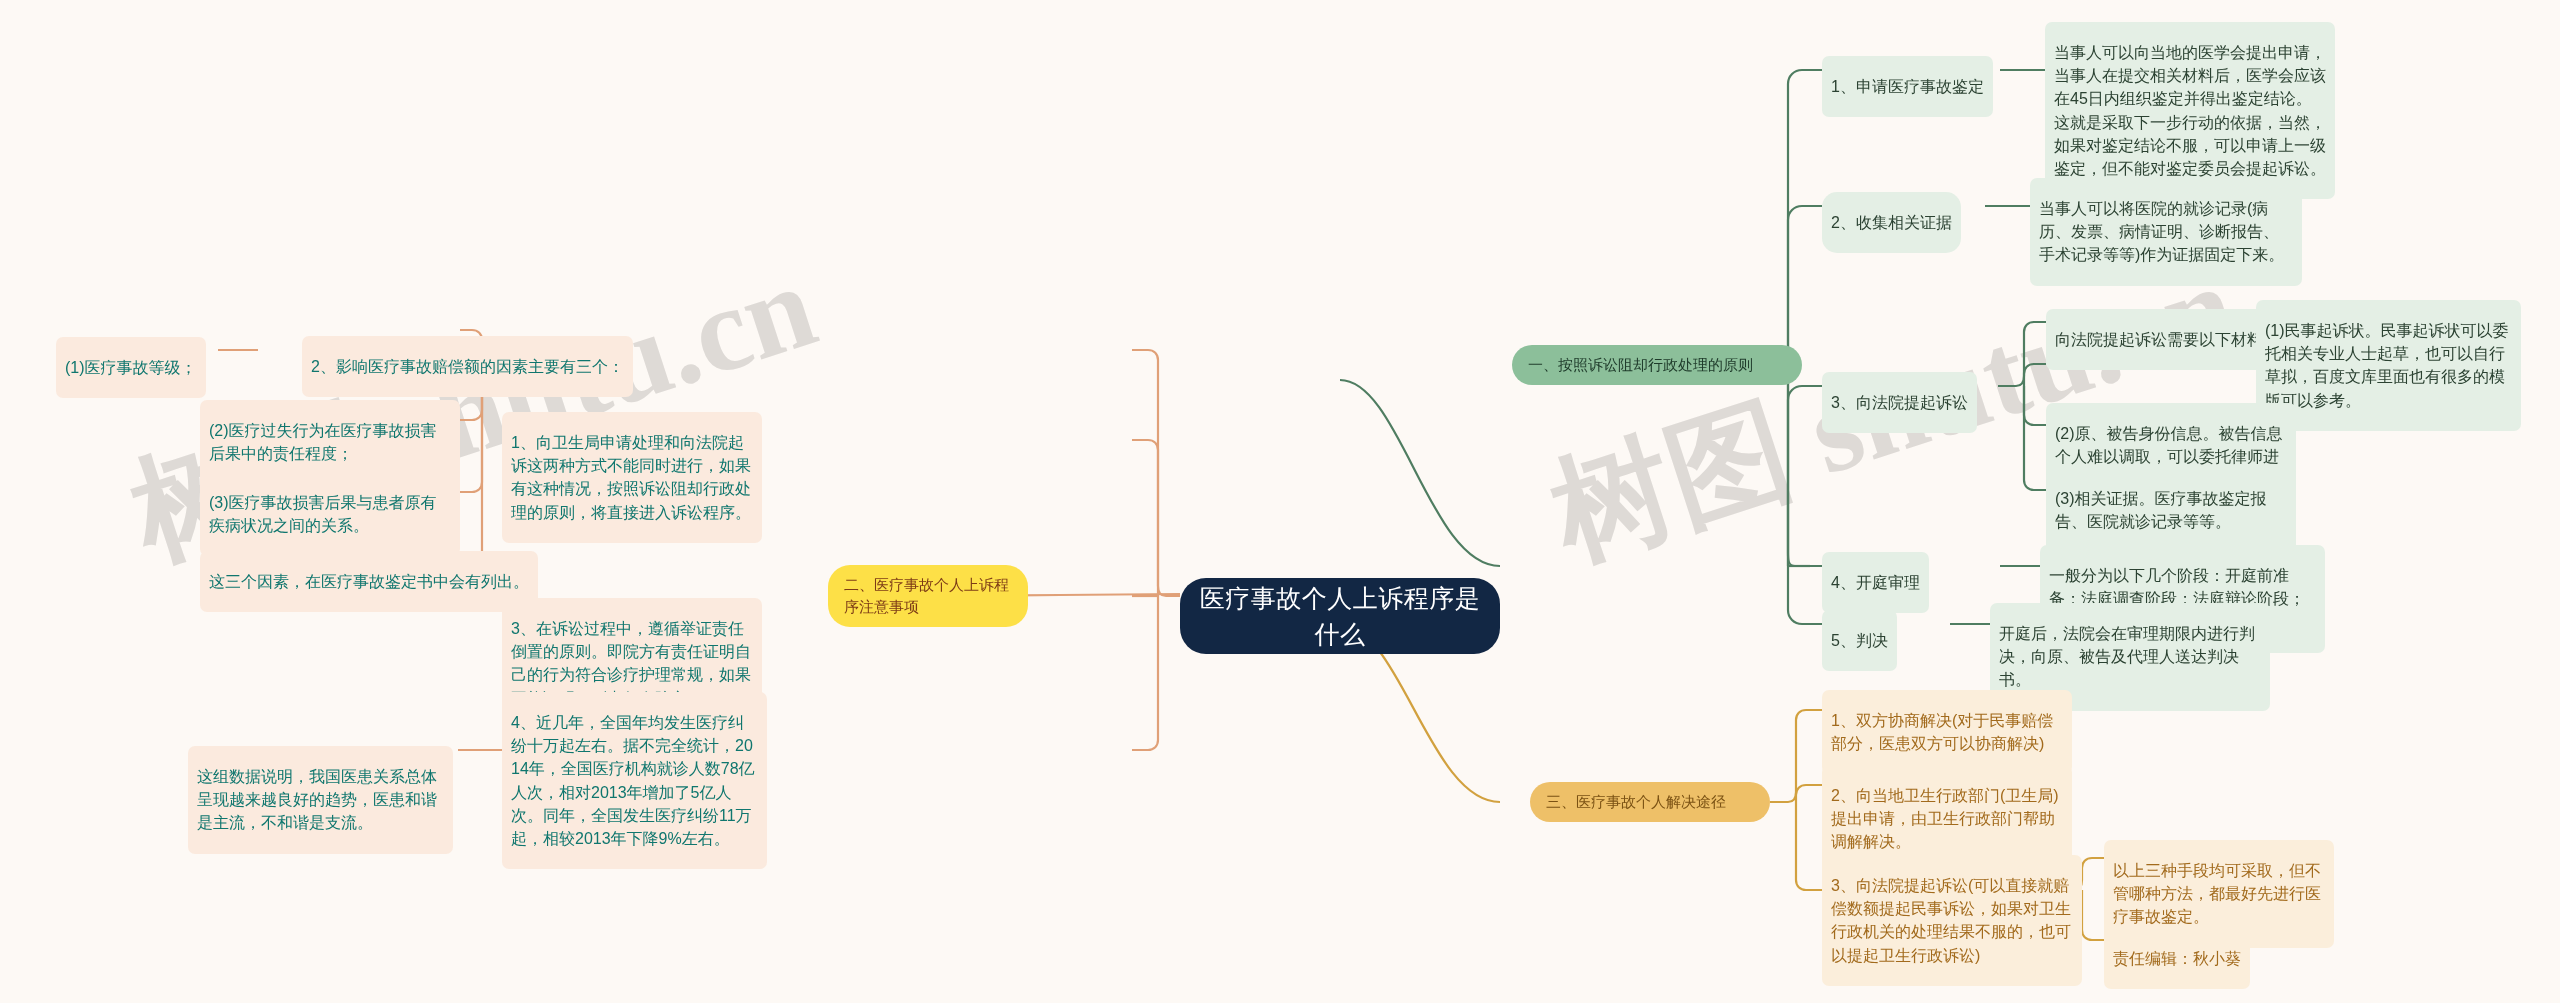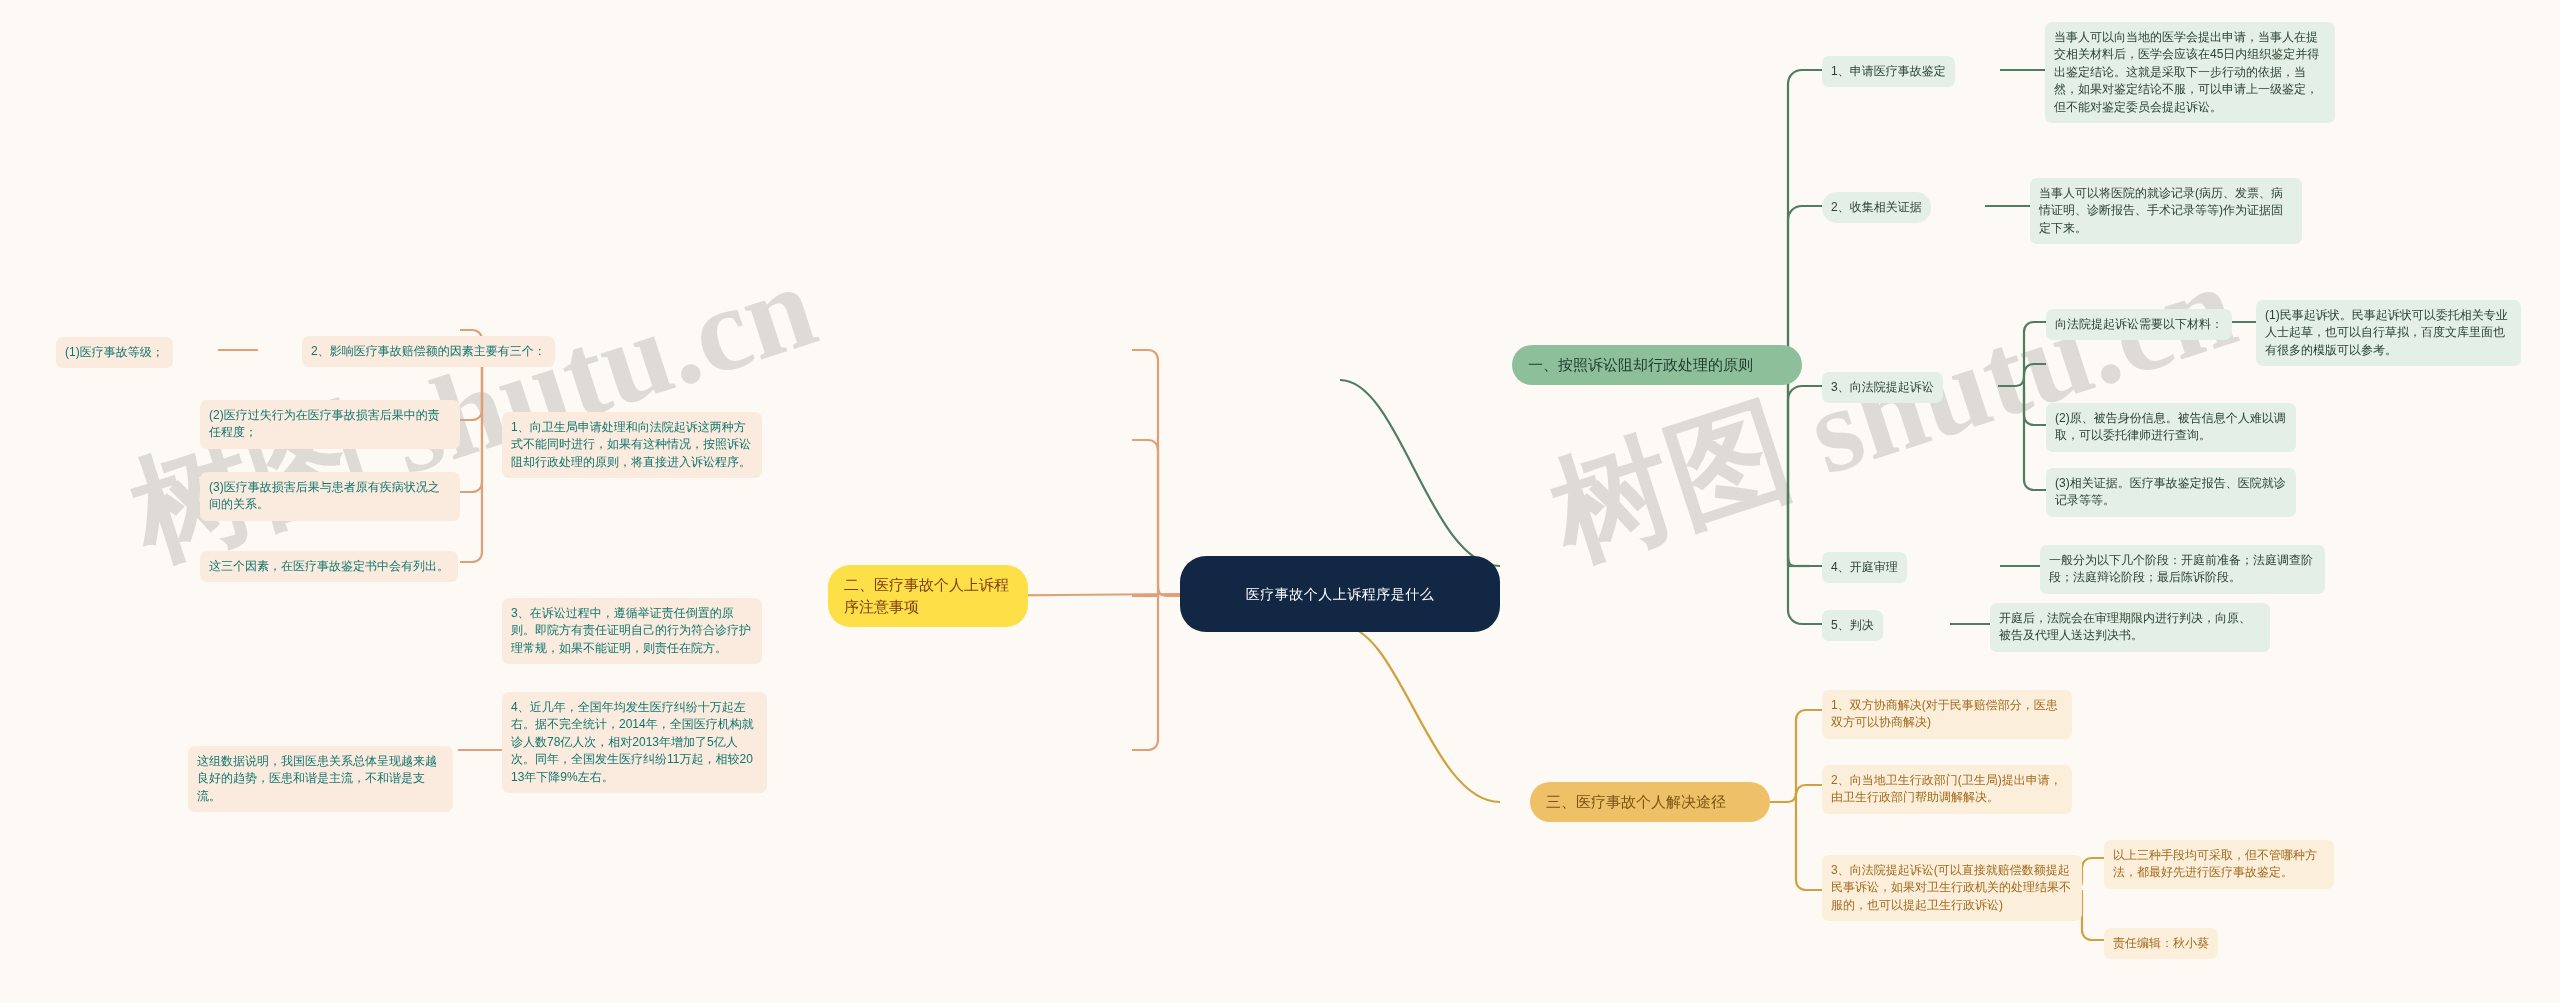--- a/index.html
+++ b/index.html
@@ -36,44 +36,45 @@
     z-index:2;
     line-height:1.45;
     word-break:break-all;
   }
 
   
   .root{
     background:#122744;
     color:#ffffff;
     border-radius:26px;
-    font-size:14px;
+    font-size:25px;
     text-align:center;
     display:flex;align-items:center;justify-content:center;
     padding:0 16px;
     letter-spacing:.5px;
+    margin-top:22px;
   }
 
   
   .b1{
     border-radius:22px;
     font-size:15px;
     display:flex;align-items:center;
     padding:9px 16px;
     color:#20303a;
   }
   .b1.green{background:#8cbf9a;color:#1e3a2a;}
   .b1.peach{background:#fde047;color:#7d3b16;}
   .b1.gold{background:#eec068;color:#7a5113;}
 
   
   .l2,.l3{
     border-radius:7px;
-    font-size:12px;
-    padding:7px 9px;
+    font-size:16px;
+    padding:19px 9px;
   }
   .green-box{background:#e4efe5;color:#2b4232;}
   .peach-box{background:#fbeade;color:#0f766e;}
   .gold-box{background:#fbeedb;color:#a26a1c;}
 
   .nowrap{word-break:keep-all;white-space:nowrap;}
 </style>
 </head>
 <body>
 

